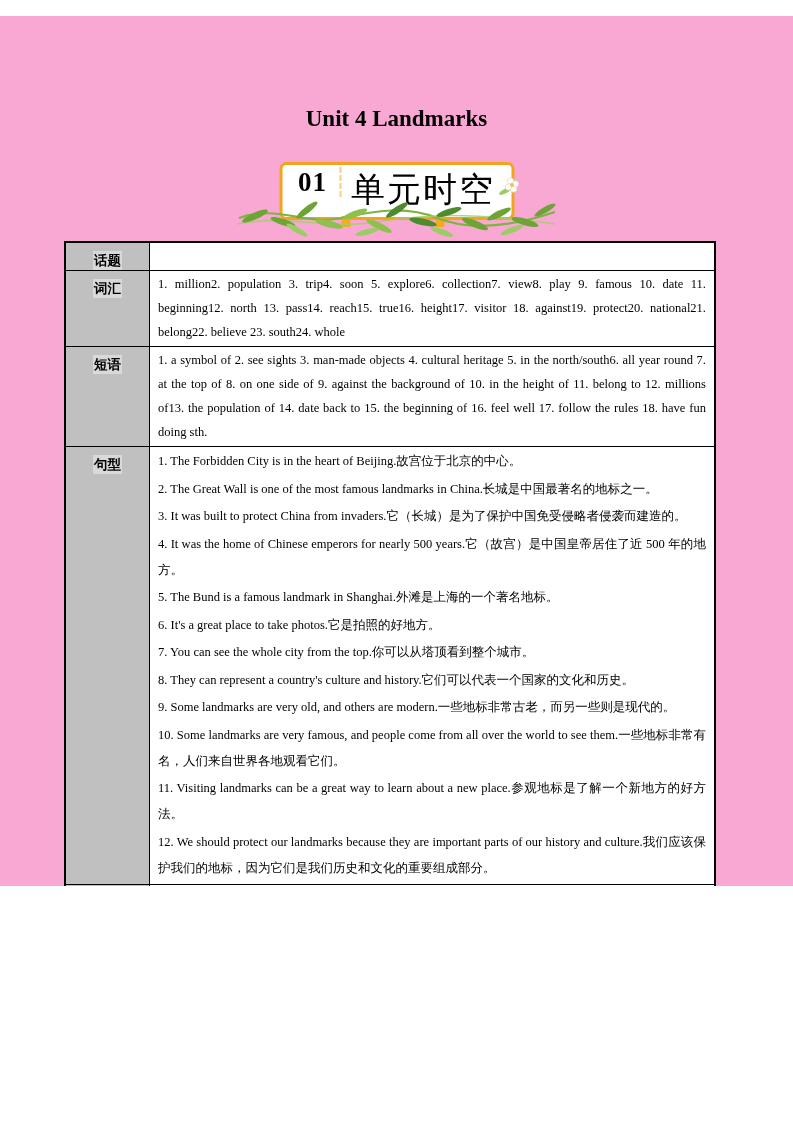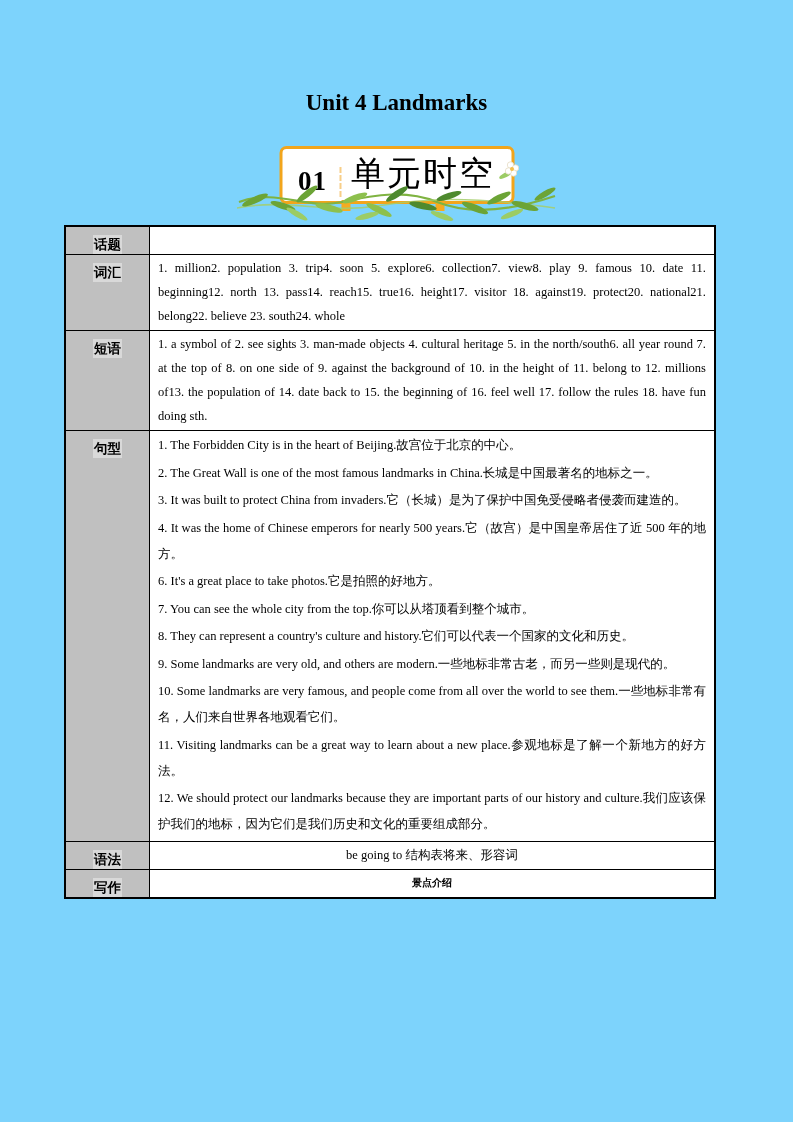--- a/index.html
+++ b/index.html
@@ -1,25 +1,25 @@
 <!DOCTYPE html>
 <html><head>
 <meta charset="utf-8">
 <style>
   * { margin: 0; padding: 0; box-sizing: border-box; }
   html, body { background: #ffffff; }
   .page {
     position: relative;
     width: 793px;
-    height: 1122px;
-    background: #7dd3fc;
+    height: 870px;
+    background: #f9a8d4;
     font-family: "Liberation Serif", "DejaVu Serif", serif;
     color: #000;
     overflow: hidden;
-    margin: 0 auto;
+    margin: 16px auto;
   }
   .doc-title {
     position: absolute;
     top: 90px;
     left: 0;
     width: 100%;
     text-align: center;
     font-size: 23px;
     font-weight: bold;
     font-family: "Liberation Serif", "DejaVu Serif", serif;
@@ -37,21 +37,21 @@
     left: 50%;
     top: 4px;
     transform: translateX(-50%);
     white-space: nowrap;
     background: #ffffff;
     border: 3px solid #F2A51C;
     border-radius: 7px;
     padding: 2px 16px 4px 16px;
     z-index: 2;
     display: flex;
-    align-items: flex-end;
+    align-items: flex-start;
   }
   .banner-num {
     font-size: 27px;
     font-weight: bold;
     font-family: "Liberation Serif", "DejaVu Serif", serif;
     letter-spacing: 1px;
   }
   .banner-divider {
     display: inline-block;
     height: 30px;
@@ -219,20 +219,21 @@
 
     <div class="trow row-patterns">
       <div class="lcell">
         <span>句型</span>
       </div>
       <div class="ccell sentences">
         <p>1. The Forbidden City is in the heart of Beijing.故宫位于北京的中心。</p>
         <p>2. The Great Wall is one of the most famous landmarks in China.长城是中国最著名的地标之一。</p>
         <p>3. It was built to protect China from invaders.它（长城）是为了保护中国免受侵略者侵袭而建造的。</p>
         <p>4. It was the home of Chinese emperors for nearly 500 years.它（故宫）是中国皇帝居住了近 500 年的地方。</p>
+        <p>5. The Bund is a famous landmark in Shanghai.外滩是上海的一个著名地标。</p>
         <p>6. It's a great place to take photos.它是拍照的好地方。</p>
         <p>7. You can see the whole city from the top.你可以从塔顶看到整个城市。</p>
         <p>8. They can represent a country's culture and history.它们可以代表一个国家的文化和历史。</p>
         <p>9. Some landmarks are very old, and others are modern.一些地标非常古老，而另一些则是现代的。</p>
         <p>10. Some landmarks are very famous, and people come from all over the world to see them.一些地标非常有名，人们来自世界各地观看它们。</p>
         <p>11. Visiting landmarks can be a great way to learn about a new place.参观地标是了解一个新地方的好方法。</p>
         <p>12. We should protect our landmarks because they are important parts of our history and culture.我们应该保护我们的地标，因为它们是我们历史和文化的重要组成部分。</p>
       </div>
     </div>
 

